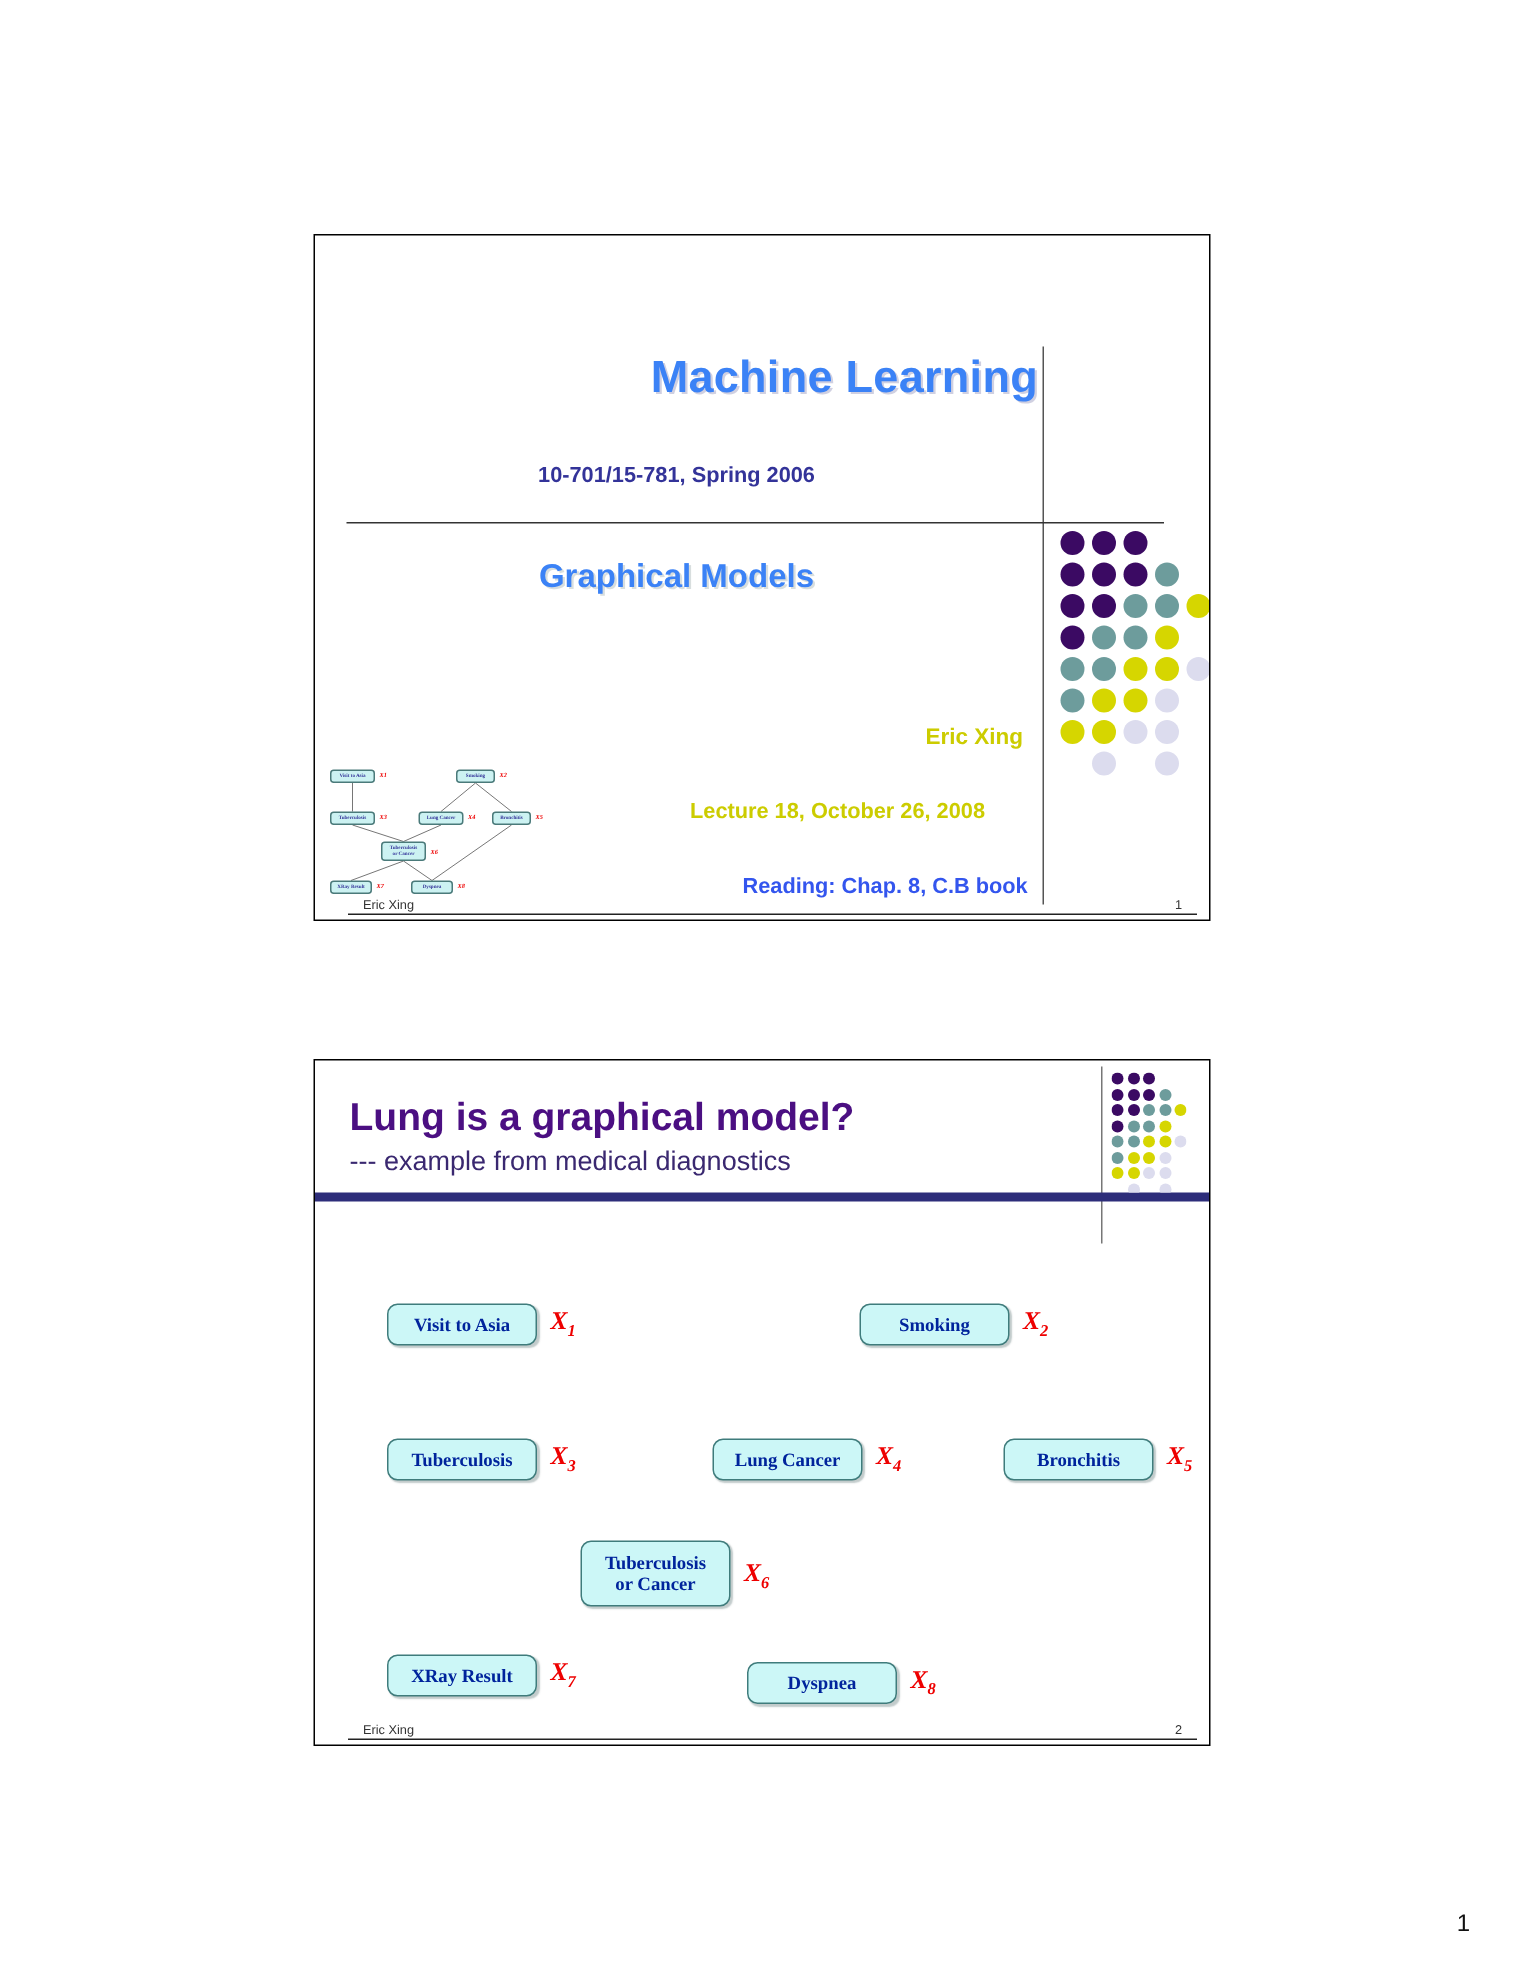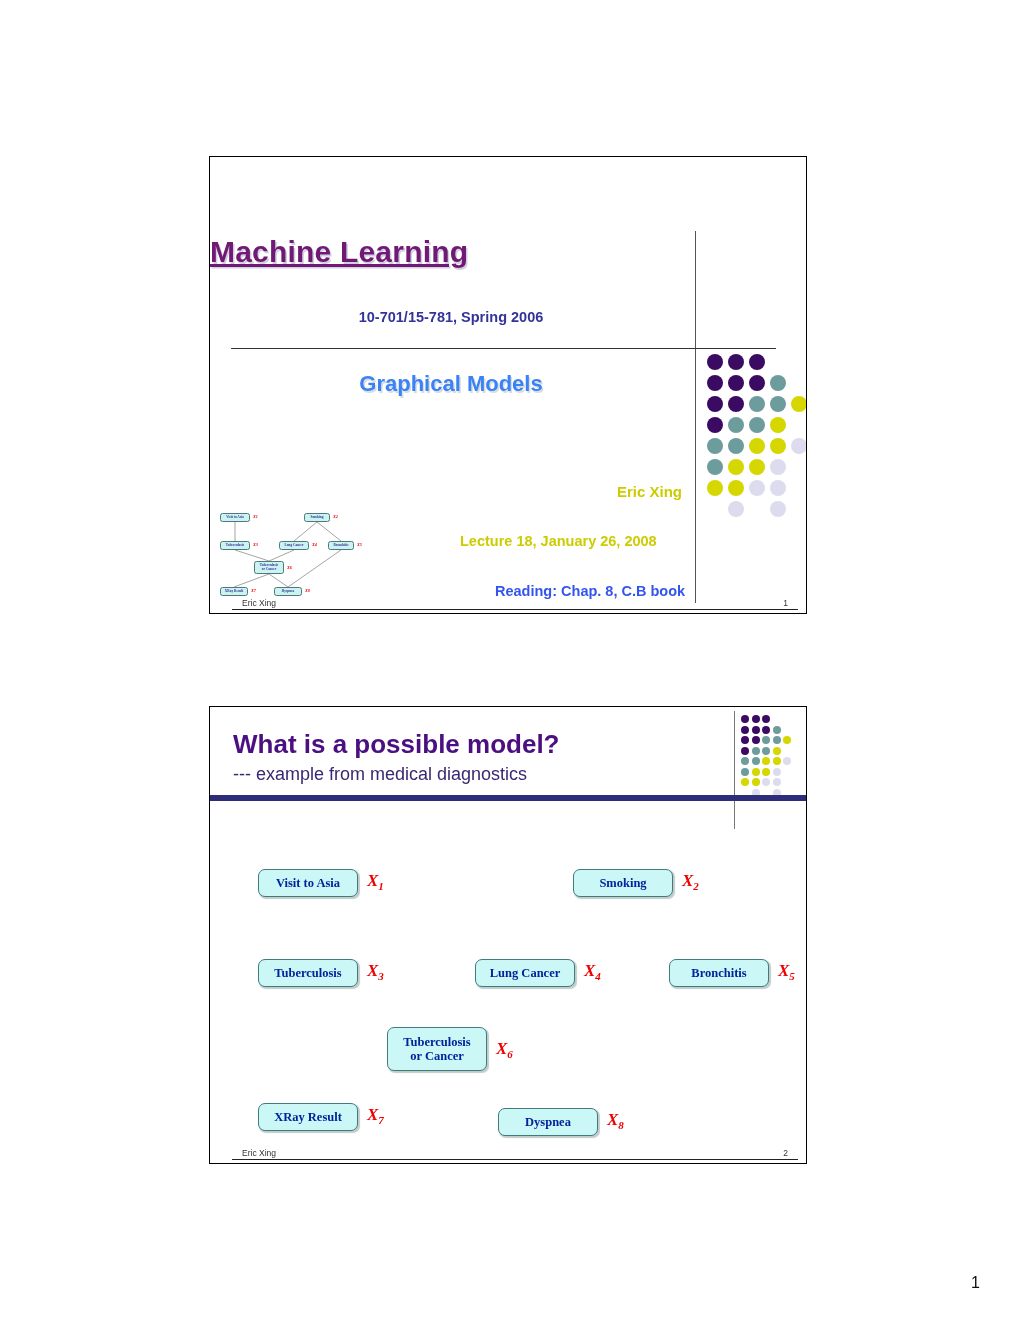--- a/index.html
+++ b/index.html
@@ -26,27 +26,26 @@
     overflow: hidden;
   }
   #slide1 { left: 209px; top: 156px; width: 598px; height: 458px; }
   #slide2 { left: 209px; top: 706px; width: 598px; height: 458px; }
 
   
   .s1-title {
     position: absolute;
     left: 0; top: 78px;
     width: 482px;
-    text-align: left;
+    text-align: right;
     font-size: 30px;
     font-weight: bold;
-    color: #701a75;
+    color: #3b82f6;
     letter-spacing: 0.2px;
     text-shadow: 1.5px 1.5px 0 rgba(170,170,200,0.55);
-    text-decoration: underline;
   }
   .s1-subtitle {
     position: absolute;
     left: 0; top: 152px;
     width: 482px;
     text-align: center;
     font-size: 14.5px;
     font-weight: bold;
     color: #333399;
   }
@@ -256,21 +255,21 @@
 
   <div class="slide" id="slide1">
 
     <div class="s1-vrule"></div>
     <div class="s1-hrule"></div>
 
     <div class="s1-title">Machine Learning</div>
     <div class="s1-subtitle">10-701/15-781, Spring 2006</div>
     <div class="s1-course">Graphical Models</div>
     <div class="s1-author">Eric Xing</div>
-    <div class="s1-lecture">Lecture 18, January 26, 2008</div>
+    <div class="s1-lecture">Lecture 18, October 26, 2008</div>
     <div class="s1-reading">Reading: Chap. 8, C.B book</div>
 
     <div class="dotgrid" id="dots1" style="left: 497px; top: 197px; width: 100px; height: 163px;">
         <div class="dot" style="width: 16px; height: 16px; left: 0px; top: 0px; background: rgb(59, 10, 99);"></div>
         <div class="dot" style="width: 16px; height: 16px; left: 21px; top: 0px; background: rgb(59, 10, 99);"></div>
         <div class="dot" style="width: 16px; height: 16px; left: 42px; top: 0px; background: rgb(59, 10, 99);"></div>
         <div class="dot" style="width: 16px; height: 16px; left: 0px; top: 21px; background: rgb(59, 10, 99);"></div>
         <div class="dot" style="width: 16px; height: 16px; left: 21px; top: 21px; background: rgb(59, 10, 99);"></div>
         <div class="dot" style="width: 16px; height: 16px; left: 42px; top: 21px; background: rgb(59, 10, 99);"></div>
         <div class="dot" style="width: 16px; height: 16px; left: 63px; top: 21px; background: rgb(109, 156, 156);"></div>
@@ -333,21 +332,21 @@
     <div class="slide-footer">
       <div class="fline"></div>
       <div class="fname">Eric Xing</div>
       <div class="fnum">1</div>
     </div>
   </div>
 
   <div class="slide" id="slide2">
 
     <div class="s2-vrule"></div>
-    <div class="s2-title">What is a possible model?</div>
+    <div class="s2-title">Lung is a graphical model?</div>
     <div class="s2-subtitle">--- example from medical diagnostics</div>
     <div class="s2-bar"></div>
 
     <div class="dotgrid" id="dots2" style="left: 531px; top: 8px; width: 50px; height: 80px; overflow: hidden;">
         <div class="dot" style="width: 8px; height: 8px; left: 0px; top: 0px; background: rgb(59, 10, 99);"></div>
         <div class="dot" style="width: 8px; height: 8px; left: 10.5px; top: 0px; background: rgb(59, 10, 99);"></div>
         <div class="dot" style="width: 8px; height: 8px; left: 21px; top: 0px; background: rgb(59, 10, 99);"></div>
         <div class="dot" style="width: 8px; height: 8px; left: 0px; top: 10.5px; background: rgb(59, 10, 99);"></div>
         <div class="dot" style="width: 8px; height: 8px; left: 10.5px; top: 10.5px; background: rgb(59, 10, 99);"></div>
         <div class="dot" style="width: 8px; height: 8px; left: 21px; top: 10.5px; background: rgb(59, 10, 99);"></div>

